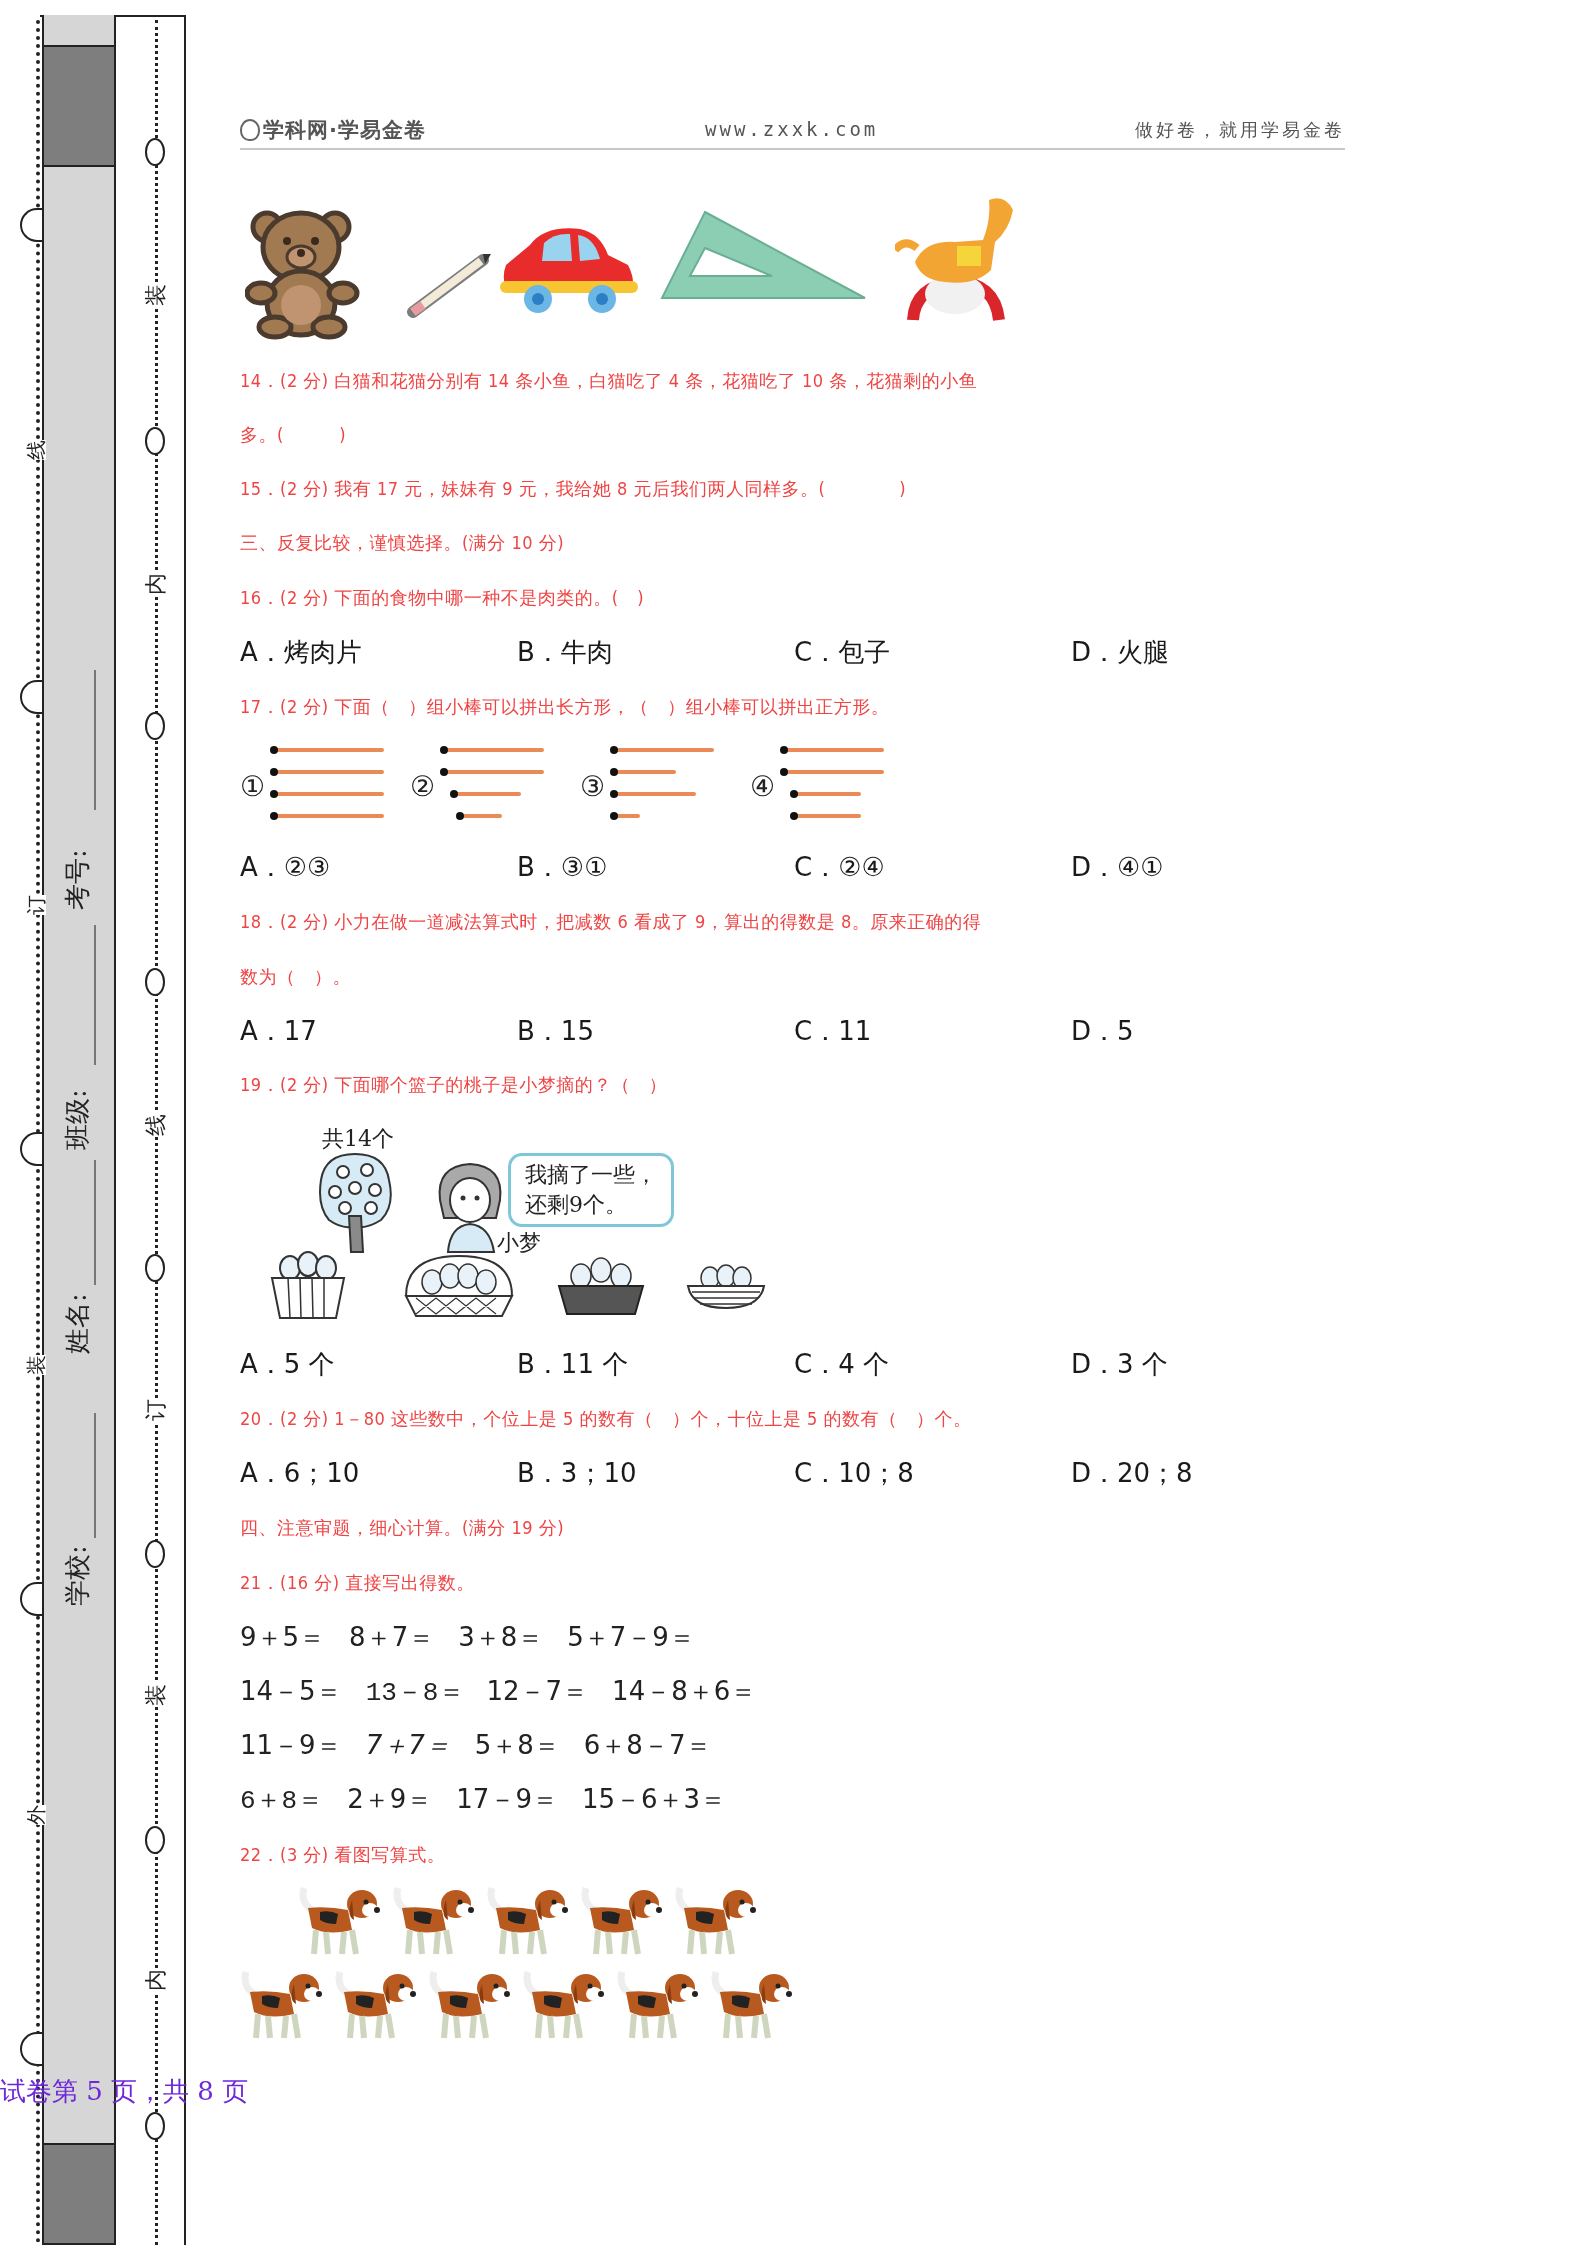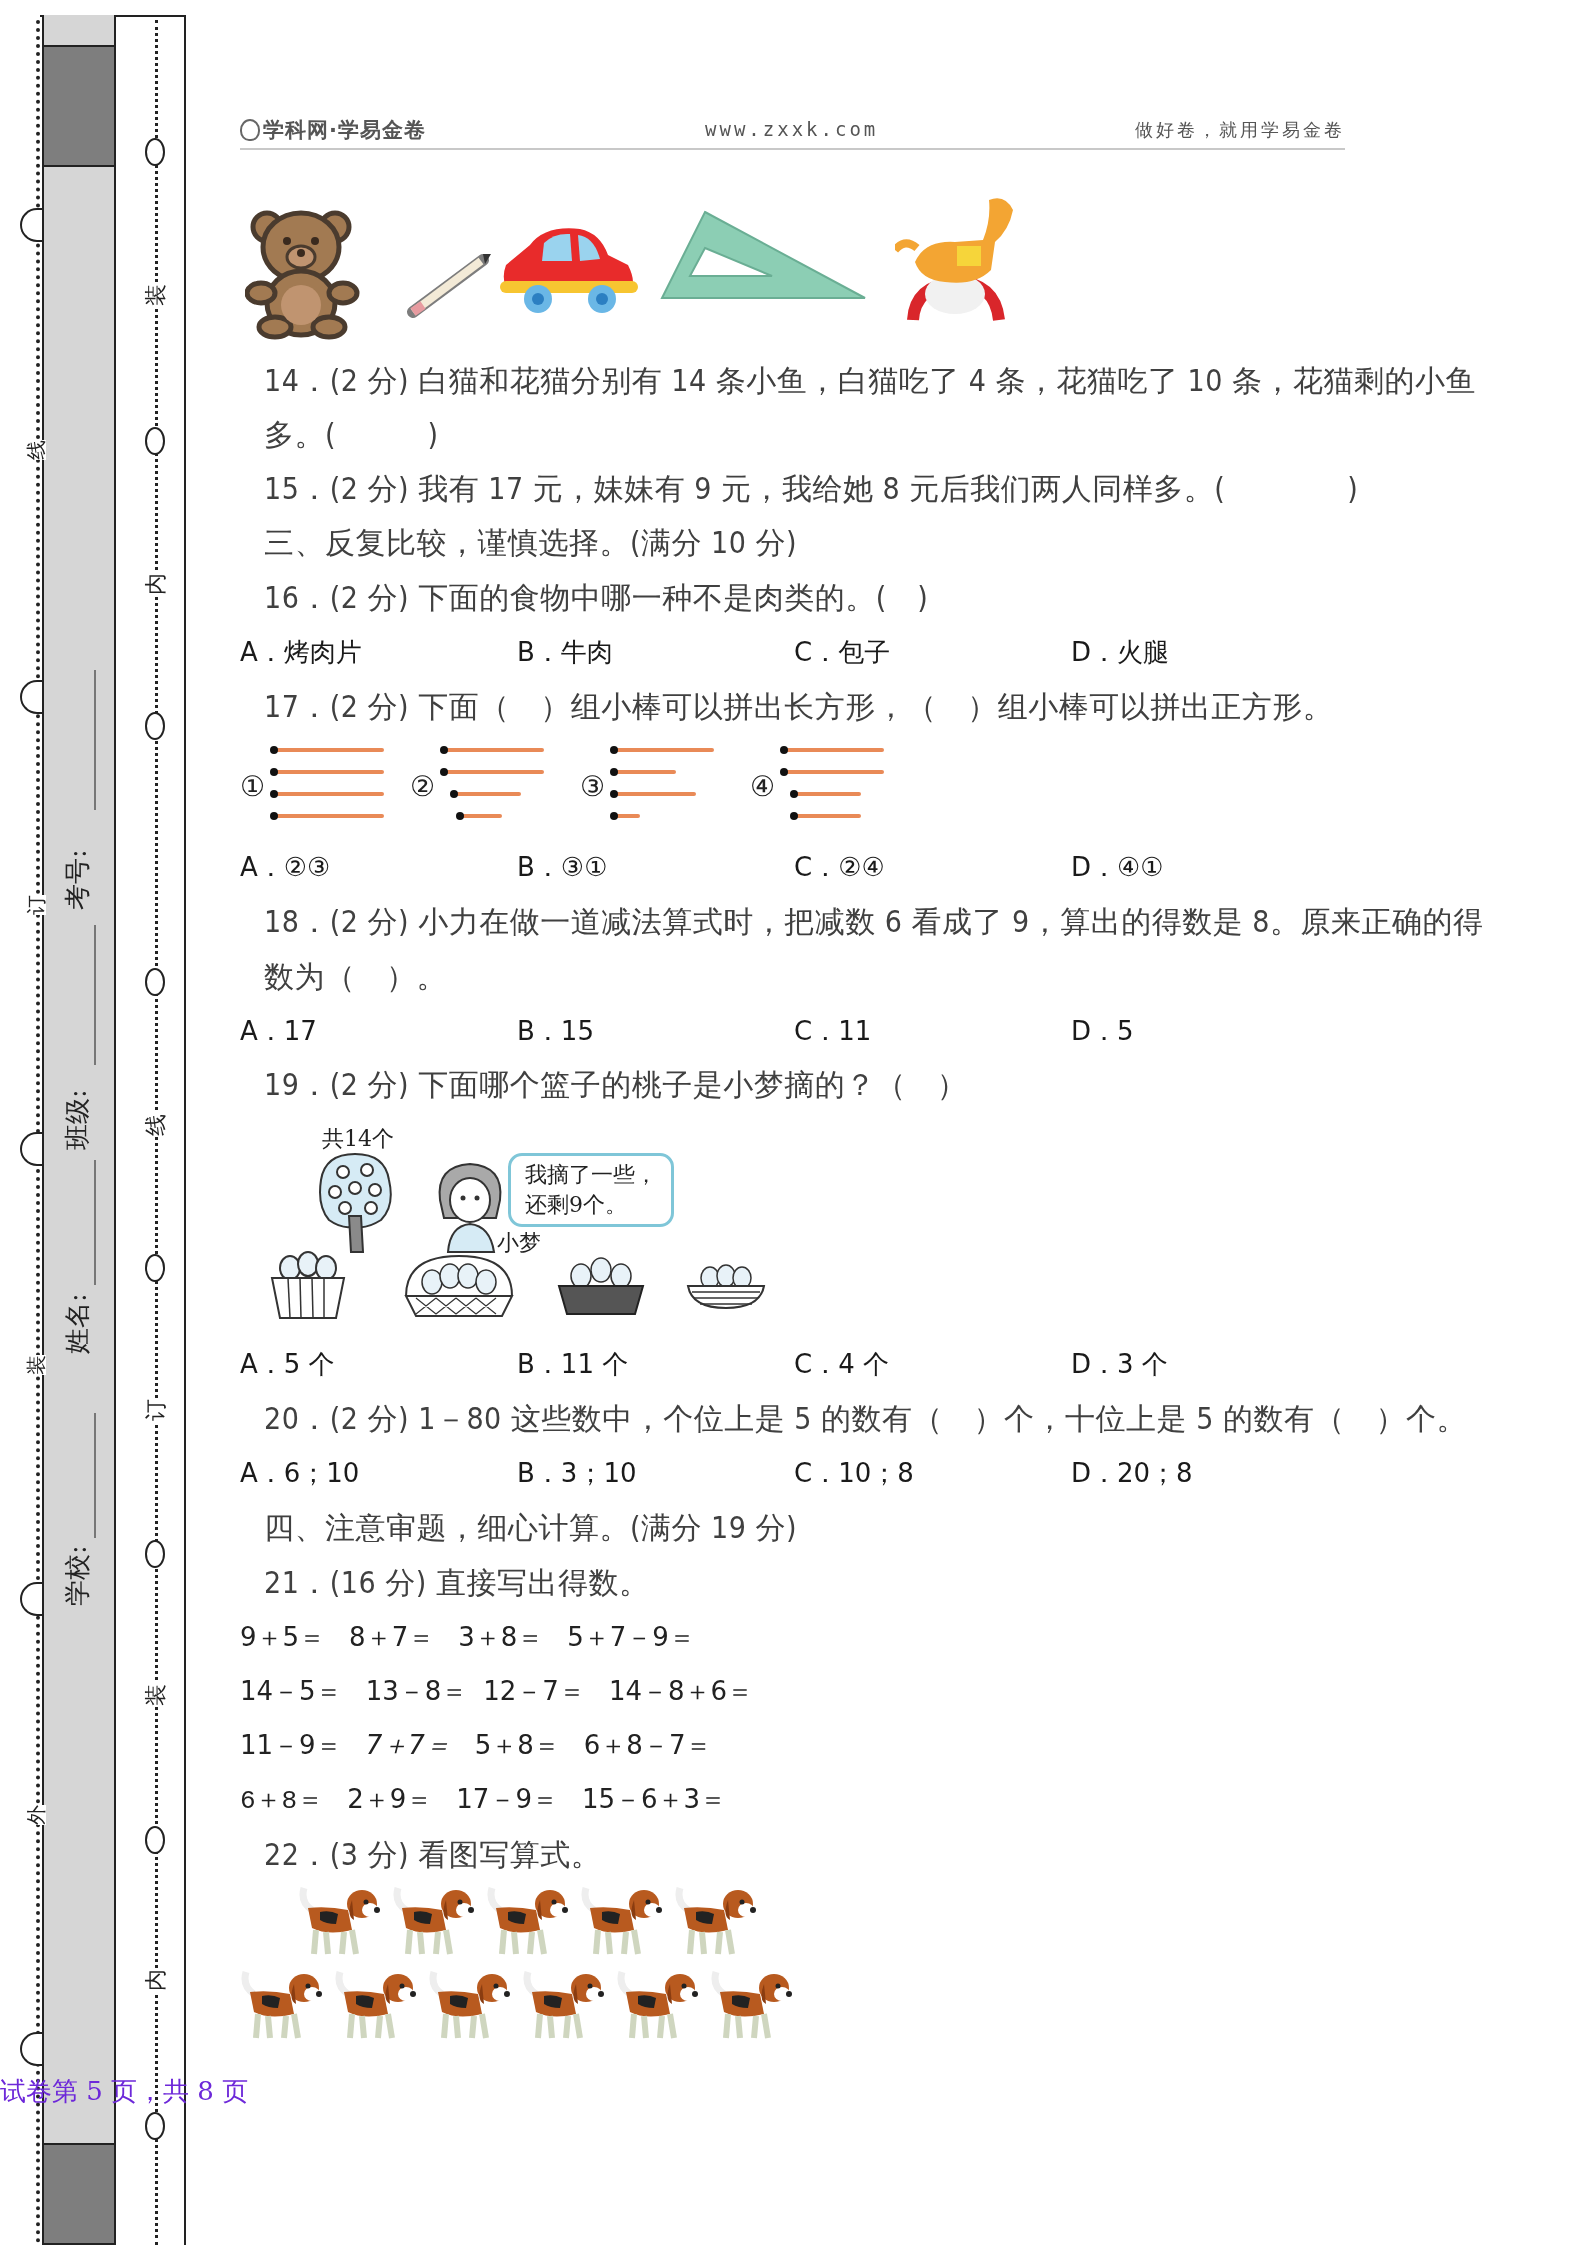--- a/index.html
+++ b/index.html
@@ -29,22 +29,22 @@
 
   
   .hdr { left:240px; top:112px; width:1105px; height:36px; border-bottom:2px solid #c8c8c8; }
   .hdr-logo { position:absolute; left:0; top:4px; font-size:21px; font-weight:bold; color:#555; letter-spacing:1px; }
   .hdr-logo .owl { display:inline-block; width:20px; height:22px; border:2px solid #666; border-radius:50% 50% 45% 45%;
                    vertical-align:-4px; margin-right:3px; box-sizing:border-box; position:relative; }
   .hdr-url { position:absolute; left:465px; top:6px; font-size:19px; color:#555; letter-spacing:3px; font-family:"DejaVu Sans Mono",monospace; }
   .hdr-slogan { position:absolute; right:0; top:6px; font-size:18px; color:#555; letter-spacing:3px; }
 
   
-  .line { position:absolute; left:240px; font-size:30px; line-height:34px; white-space:nowrap; color:#404040;
-          font-family:"DejaVu Sans Condensed","DejaVu Sans",sans-serif; letter-spacing:0.5px;margin-left:24px; }
+  .line { position:absolute; left:240px; font-size:18px; line-height:34px; white-space:nowrap; color:#ef4444;
+          font-family:"DejaVu Sans Condensed","DejaVu Sans",sans-serif; letter-spacing:0.5px; }
   .opt { position:absolute; font-size:26px; line-height:34px; white-space:nowrap; color:#1a1a1a; }
   .footer { position:absolute; left:0; width:1586px; top:2074px; font-family:"DejaVu Serif",serif;
             font-size:26px; color:#6d28d9; }
 
   
   .stick { position:absolute; height:4px; background:#e98a57; border-radius:2px; }
   .stick::before { content:""; position:absolute; left:-4px; top:-2px; width:8px; height:8px; border-radius:50%; background:#111; }
   .circ-num { position:absolute; font-size:28px; line-height:34px; }
 
   
@@ -279,21 +279,21 @@
 <div class="opt" style="left:240px;top:1456px;">A．6；10</div>
 <div class="opt" style="left:517px;top:1456px;">B．3；10</div>
 <div class="opt" style="left:794px;top:1456px;">C．10；8</div>
 <div class="opt" style="left:1071px;top:1456px;">D．20；8</div>
 
 <div class="line" style="top:1511px;">四、注意审题，细心计算。(满分 19 分)</div>
 
 <div class="line" style="top:1566px;">21．(16 分) 直接写出得数。</div>
 <div id="q21-grid" class="abs" style="left:240px;top:1620px;">
     <div style="position: absolute; top: 0px; left: 0px; white-space: nowrap; font-size: 26px; line-height: 34px;"><span style="margin-right: 24px;">9＋5＝</span><span style="margin-right: 24px;">8＋7＝</span><span style="margin-right: 24px;">3＋8＝</span><span style="margin-right: 24px;">5＋7－9＝</span></div>
-    <div style="position: absolute; top: 54px; left: 0px; white-space: nowrap; font-size: 26px; line-height: 34px;"><span style="margin-right: 24px;">14－5＝</span><span style="margin-right: 16px;">13－8＝</span><span style="margin-right: 24px;">12－7＝</span><span style="margin-right: 24px;">14－8＋6＝</span></div>
+    <div style="position: absolute; top: 54px; left: 0px; white-space: nowrap; font-size: 26px; line-height: 34px;"><span style="margin-right: 24px;">14－5＝</span><span style="margin-right: 22px; font-family: Liberation Mono, monospace;">13－8＝</span><span style="margin-right: 24px;">12－7＝</span><span style="margin-right: 24px;">14－8＋6＝</span></div>
     <div style="position: absolute; top: 108px; left: 0px; white-space: nowrap; font-size: 26px; line-height: 34px;"><span style="margin-right: 24px;">11－9＝</span><span style="margin-right: 24px; font-style: italic;">7＋7＝</span><span style="margin-right: 24px;">5＋8＝</span><span style="margin-right: 24px;">6＋8－7＝</span></div>
     <div style="position: absolute; top: 162px; left: 0px; white-space: nowrap; font-size: 26px; line-height: 34px;"><span style="margin-right: 24px; font-family: Liberation Mono, monospace;">6＋8＝</span><span style="margin-right: 24px;">2＋9＝</span><span style="margin-right: 24px;">17－9＝</span><span style="margin-right: 24px;">15－6＋3＝</span></div>
   </div>
 
 <div class="line" style="top:1838px;">22．(3 分) 看图写算式。</div>
 <div id="dogs-row1" class="abs" style="left:298px;top:1880px;height:82px;display:flex;gap:4px;">
     <span><svg width="90" height="80" viewBox="0 0 90 80">
         <path d="M6 8 Q2 22 14 30" stroke="#eee" stroke-width="7" fill="none"></path>
         <path d="M10 28 Q30 26 50 30 L54 50 Q30 56 14 48 Z" fill="#b85a1f"></path>
         <path d="M22 32 Q32 30 40 34 L38 44 Q28 44 22 40 Z" fill="#222"></path>

